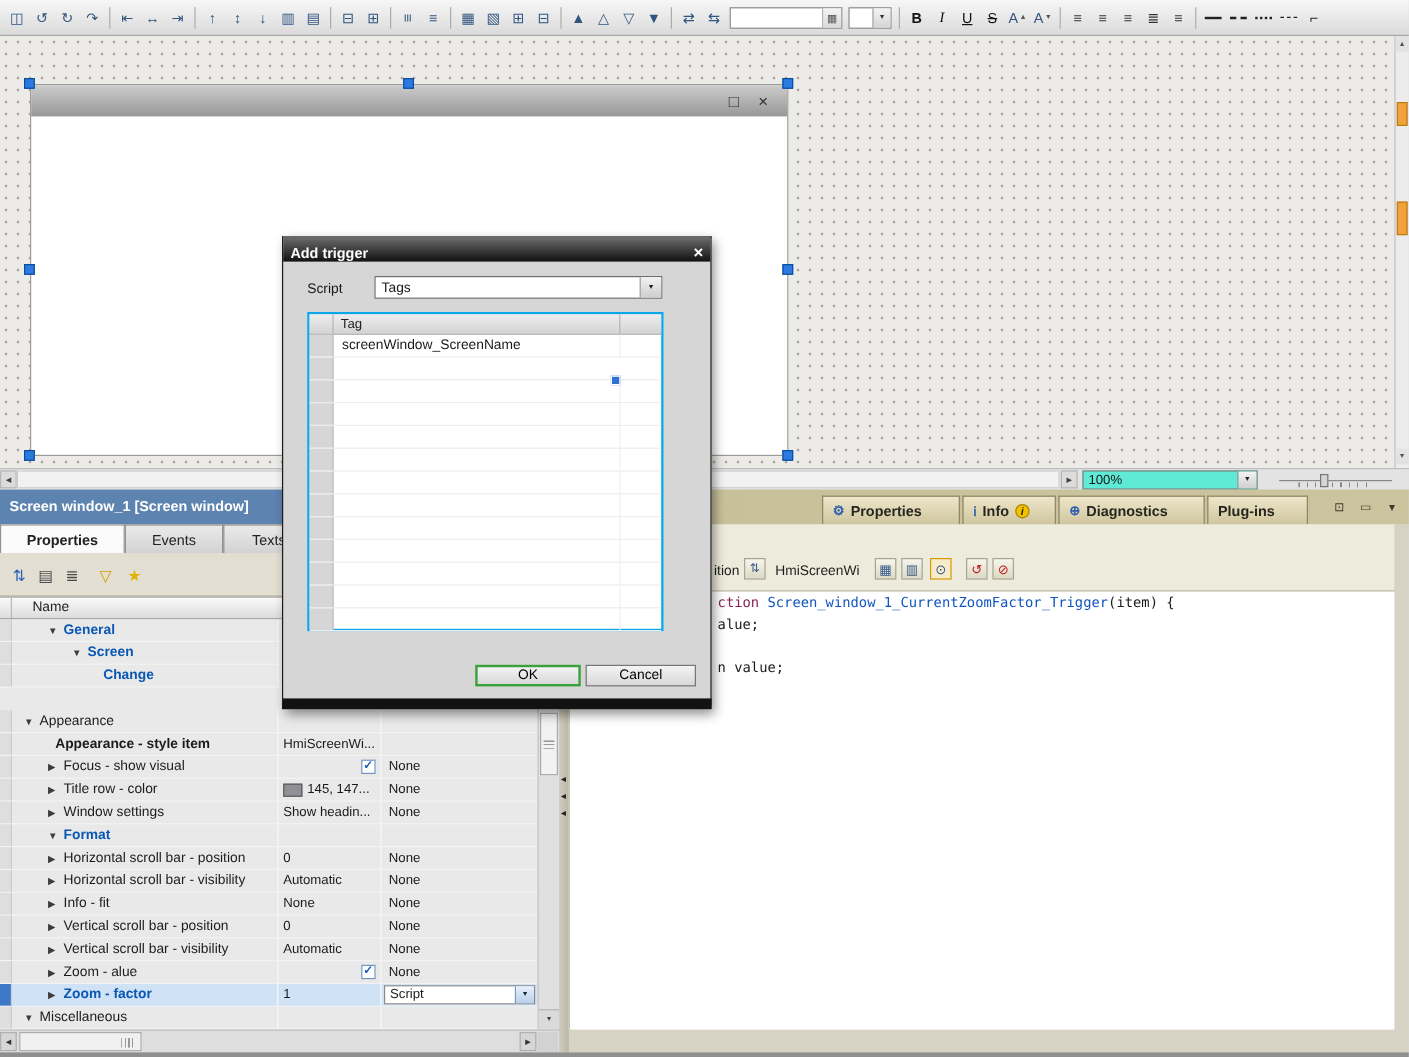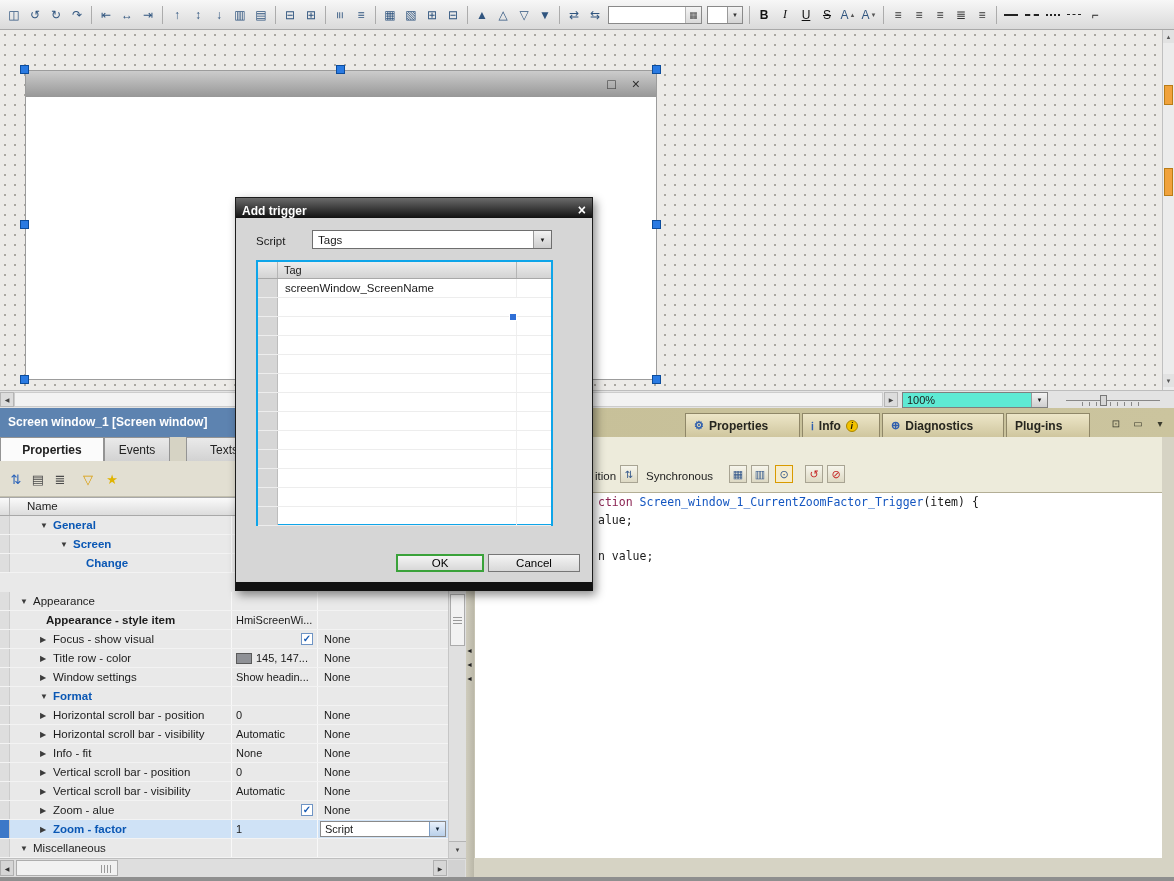--- a/index.html
+++ b/index.html
@@ -322,21 +322,21 @@
       </div>
       <span class="wicon" style="left: 1108px;">⊡</span>
       <span class="wicon" style="left: 1130px;">▭</span>
       <span class="wicon" style="left: 1152px;">▾</span>
     </div>
 </div>
 
 <div id="inspbg"></div>
 <div id="ltabs">
     <div class="ltab active" style="left: 0px; width: 104px;">Properties</div>
-    <div class="ltab" style="left: 104px; width: 66px;">Events</div>
+    <div class="ltab" style="left: 104px; width: 82px;">Events</div>
     <div class="ltab" style="left: 186px; width: 76px;">Texts</div>
   </div>
 <div id="itoolbar">
     <span class="itico" style="left: 6px; color: rgb(42, 98, 184);">⇅</span>
     <span class="itico" style="left: 28px; color: rgb(74, 74, 74);">▤</span>
     <span class="itico" style="left: 50px; color: rgb(74, 74, 74);">≣</span>
     <span class="itico" style="left: 78px; color: rgb(216, 154, 0);">▽</span>
     <span class="itico" style="left: 102px; color: rgb(224, 180, 0);">★</span>
   </div>
 
@@ -560,21 +560,21 @@
 </div>
 <div id="splitter">
   <span class="sparr" style="top:150px">◄</span>
   <span class="sparr" style="top:164px">◄</span>
   <span class="sparr" style="top:178px">◄</span>
 </div>
 
 <div id="cpanel">
   <div id="cphead">
     <span class="cptext" style="left:121px;top:33px">ition</span>
-    <span class="cptext" style="left:172px;top:33px">Synchronous</span>
+    <span class="cptext" style="left:172px;top:33px">HmiScreenWi</span>
   <span class="cpbtn" style="left: 146px; top: 28px; font-size: 10px;">⇅</span>
       <span class="cpbtn" style="left: 255px; top: 28px;">▦</span>
       <span class="cpbtn" style="left: 277px; top: 28px;">▥</span>
       <span class="cpbtn active" style="left: 301px; top: 28px;">⊙</span>
       <span class="cpbtn red" style="left: 331px; top: 28px;">↺</span>
       <span class="cpbtn red" style="left: 353px; top: 28px;">⊘</span>
     </div>
   <div id="cpbody">
       <div class="codeline" style="top: 2px;"><span style="color: rgb(138, 34, 81);">ction </span><span style="color: rgb(19, 85, 192);">Screen_window_1_CurrentZoomFactor_Trigger</span><span style="color: rgb(26, 26, 26);">(item) {</span></div>
       <div class="codeline" style="top: 20px;"><span style="color: rgb(26, 26, 26);">alue;</span></div>

